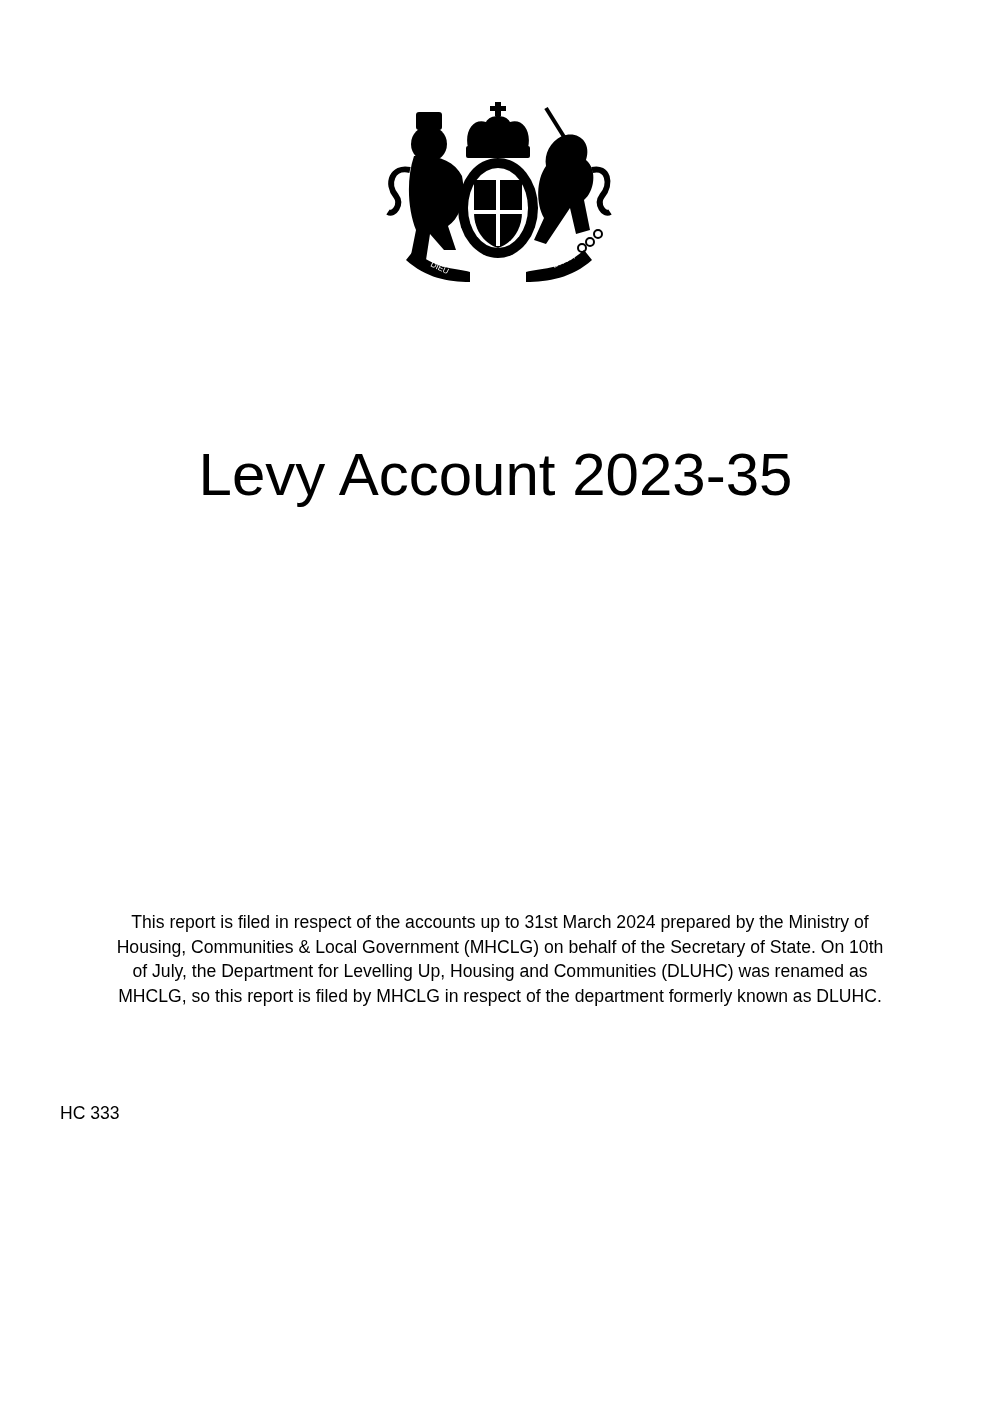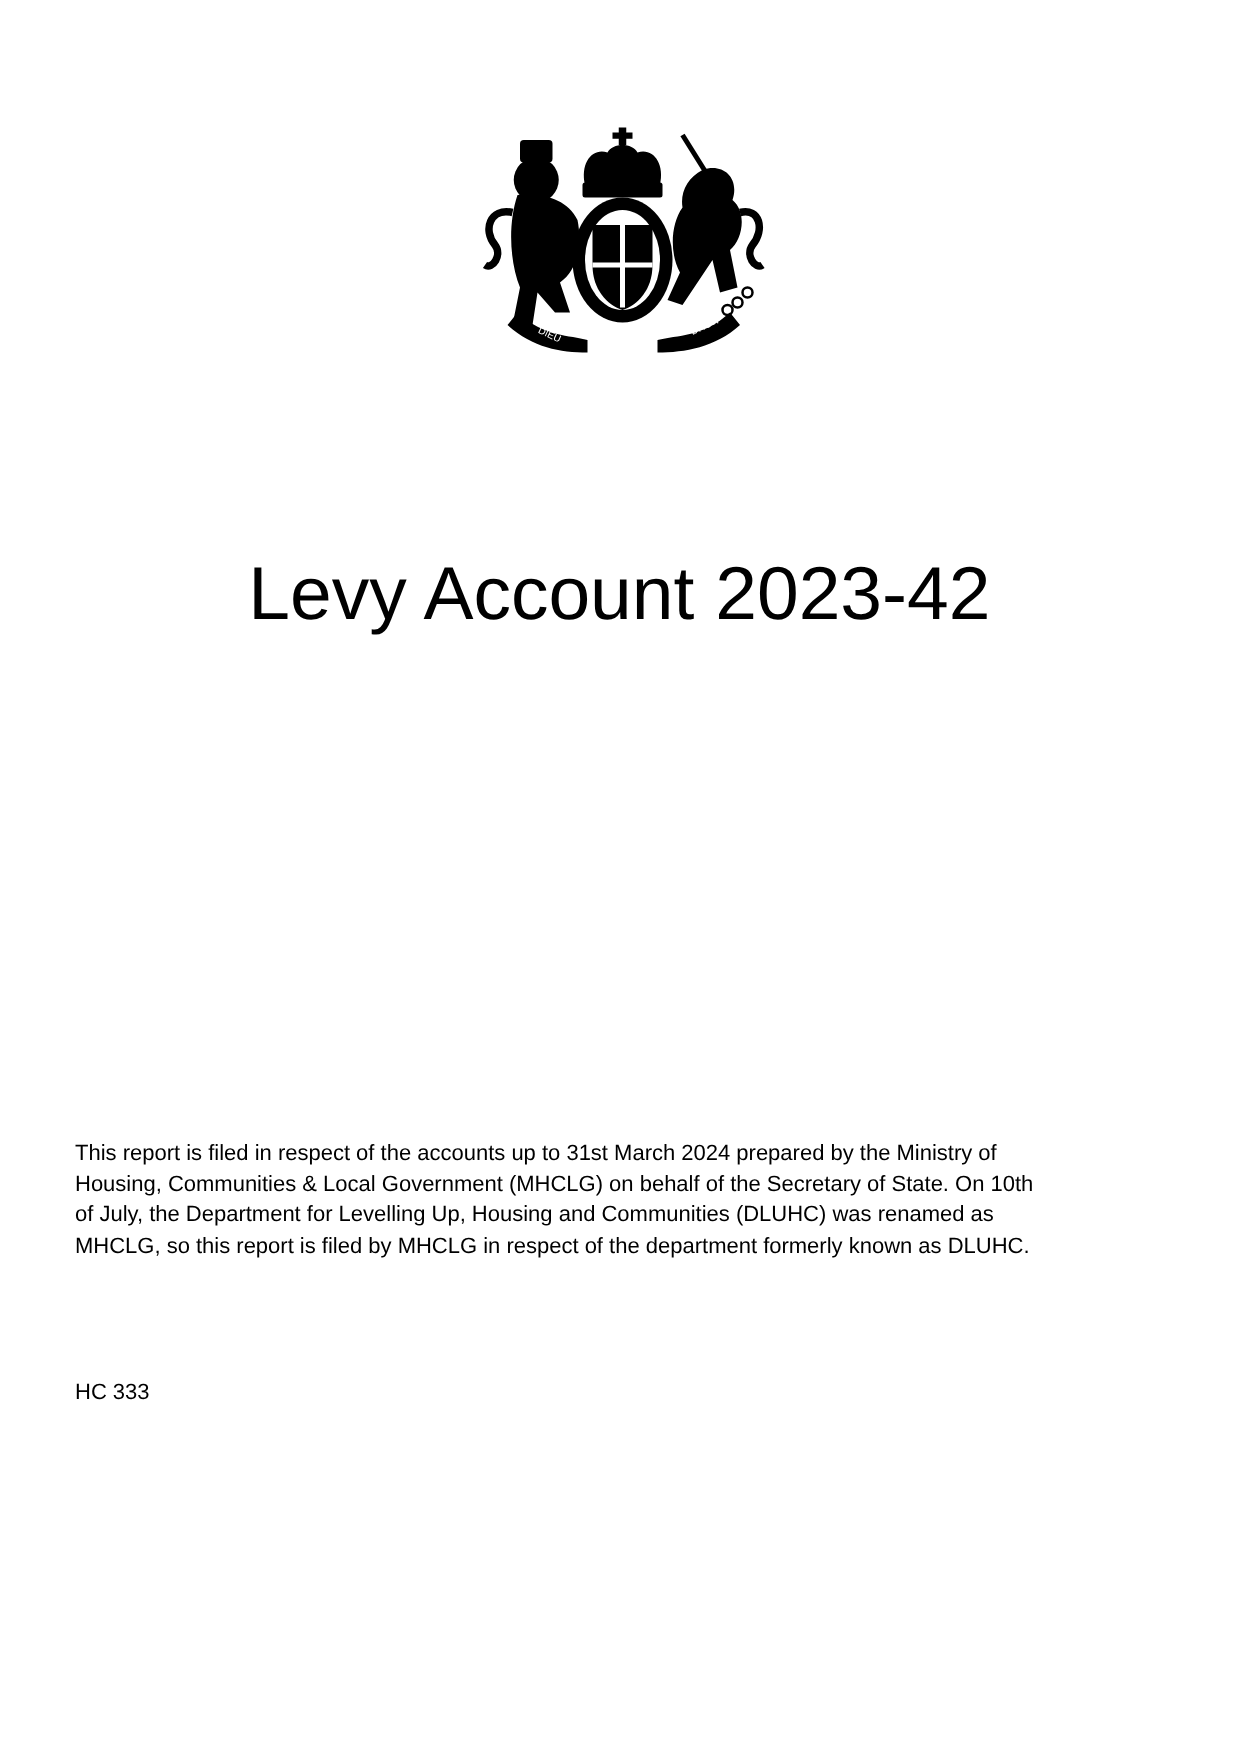--- a/index.html
+++ b/index.html
@@ -1,19 +1,19 @@
 <!DOCTYPE html>
 <html><head>
 <meta charset="utf-8">
 <style>
   html, body { margin: 0; padding: 0; background: #ffffff; }
   body { width: 991px; height: 1401px; position: relative; overflow: hidden; font-family: "Liberation Sans", sans-serif; color: #000; }
   .crest { position: absolute; left: 386px; top: 100px; width: 226px; height: 184px; }
   .title { position: absolute; left: 0; width: 991px; top: 441px; text-align: center; font-size: 60px; line-height: 68px; font-weight: normal; margin: 0; letter-spacing: 0px; }
-  .para { position: absolute; left: 60px; top: 910px; width: 880px; font-size: 17.6px; line-height: 24.5px; margin: 0; white-space: pre-line; }
+  .para { position: absolute; left: 60px; top: 910px; width: 880px; font-size: 17.6px; line-height: 24.5px; margin: 0; white-space: pre-line; text-align: center; }
   .ref { position: absolute; left: 60px; top: 1102px; font-size: 17.6px; line-height: 22px; margin: 0; }
 </style>
 </head>
 <body>
 
 <div class="crest">
   <svg viewBox="0 0 226 184" width="226" height="184" xmlns="http://www.w3.org/2000/svg">
 
     <g fill="#000">
       <rect x="109" y="2" width="6" height="14"></rect>
@@ -40,20 +40,20 @@
       <circle cx="196" cy="148" r="4" fill="none" stroke="#000" stroke-width="2"></circle>
 
       <path d="M28 150 C50 170 70 168 84 172 L84 182 L140 182 L140 172 C156 168 176 170 198 150 L206 160 C186 178 162 182 140 182 L84 182 C62 182 40 178 20 160 Z"></path>
       <text x="112" y="180" font-family="Liberation Sans, sans-serif" font-size="9" fill="#fff" text-anchor="middle">ET MON</text>
       <text x="44" y="166" font-family="Liberation Sans, sans-serif" font-size="8" fill="#fff" transform="rotate(25 44 166)">DIEU</text>
       <text x="168" y="168" font-family="Liberation Sans, sans-serif" font-size="8" fill="#fff" transform="rotate(-25 168 168)">DROIT</text>
     </g>
   </svg>
 </div>
 
-<h1 class="title">Levy Account 2023-42</h1>
+<h1 class="title">Levy Account 2023-35</h1>
 
 <p class="para">This report is filed in respect of the accounts up to 31st March 2024  prepared by the Ministry of
 Housing, Communities &amp; Local Government (MHCLG) on behalf of the Secretary of State. On 10th
 of July, the Department for Levelling Up, Housing and Communities (DLUHC) was renamed as
 MHCLG, so this report is filed by MHCLG in respect of the department formerly known as DLUHC.</p>
 
 <p class="ref">HC 333</p>
 
 </body></html>

